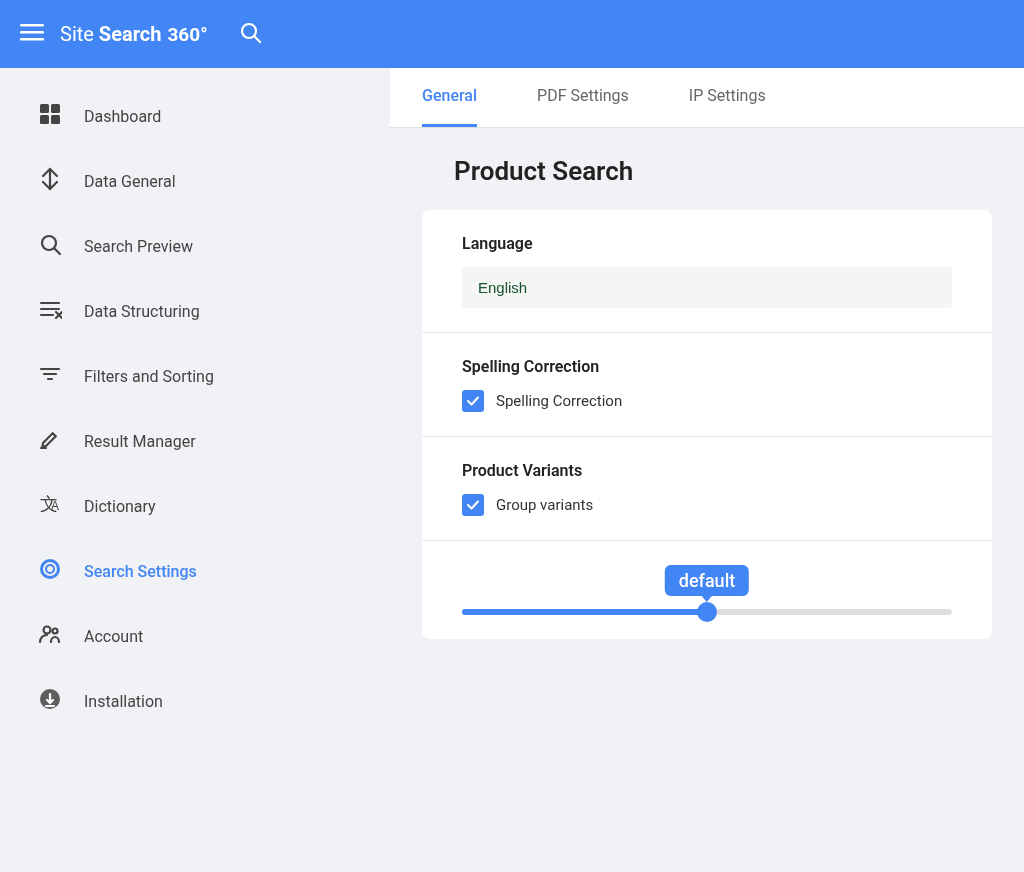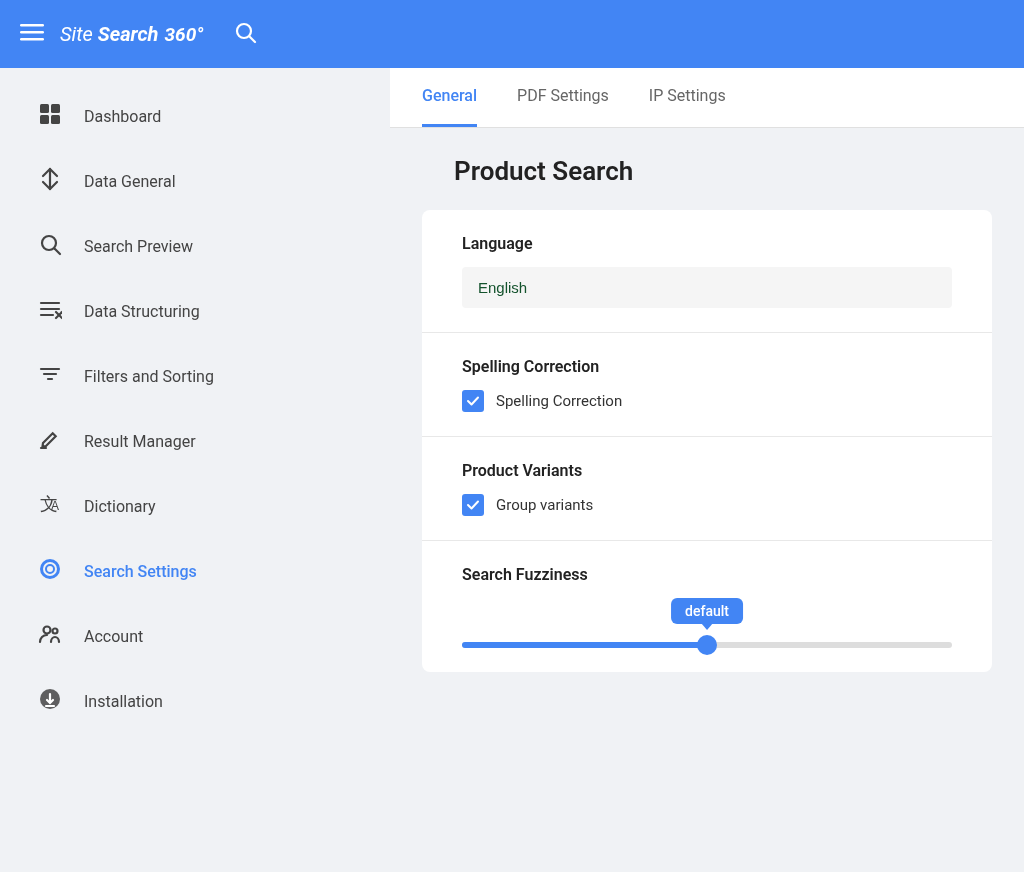--- a/index.html
+++ b/index.html
@@ -94,21 +94,21 @@
     }
 
     
     .tabs-bar {
       background: white;
       display: flex;
       align-items: center;
       padding: 0 32px;
       border-bottom: 1px solid #e0e0e0;
       height: 60px;
-      gap: 40px;
+      gap: 60px;
     }
     .tab-item {
       font-size: 16px;
       color: #666;
       cursor: pointer;
       height: 100%;
       display: flex;
       align-items: center;
       border-bottom: 3px solid transparent;
       padding-bottom: 2px;
@@ -196,21 +196,21 @@
     }
     .slider-tooltip {
       position: absolute;
       top: 0;
       left: 50%;
       transform: translateX(-50%);
       background: #4285f4;
       color: white;
       padding: 5px 14px;
       border-radius: 6px;
-      font-size: 14px;
+      font-size: 18px;
       font-weight: 500;
       white-space: nowrap;
     }
     .slider-tooltip::after {
       content: '';
       position: absolute;
       bottom: -6px;
       left: 50%;
       transform: translateX(-50%);
       border-left: 6px solid transparent;
@@ -254,22 +254,22 @@
 
 <div class="header">
   <div class="header-menu-icon">
     <svg width="24" height="24" viewBox="0 0 24 24" fill="white">
       <rect y="4" width="24" height="2.5" rx="1.2"></rect>
       <rect y="11" width="24" height="2.5" rx="1.2"></rect>
       <rect y="18" width="24" height="2.5" rx="1.2"></rect>
     </svg>
   </div>
   <div class="header-logo">
-    <span style="color:white; font-weight:400;font-style:italic;">Site <strong>Search</strong></span>
-    <span style="color:white; font-weight:700; font-size:19px;font-style:italic;">360°</span>
+    <span style="color:white; font-weight:400;">Site <strong>Search</strong></span>
+    <span style="color:white; font-weight:700; font-size:19px;">360°</span>
   </div>
   <div class="header-search-icon">
     <svg width="24" height="24" viewBox="0 0 24 24" fill="none" stroke="white" stroke-width="2.2" stroke-linecap="round">
       <circle cx="11" cy="11" r="7"></circle>
       <line x1="16.5" y1="16.5" x2="22" y2="22"></line>
     </svg>
   </div>
 </div>
 
 <div class="main-layout">
@@ -435,21 +435,20 @@
             <div class="checkbox-styled">
               <svg viewBox="0 0 14 14" fill="none">
                 <polyline points="2,7 5.5,10.5 12,3.5" stroke="white" stroke-width="2" stroke-linecap="round" stroke-linejoin="round"></polyline>
               </svg>
             </div>
             <span>Group variants</span>
           </div>
         </div>
 
         <div class="card-section">
-          <div class="section-label">Search Fuzziness</div>
           <div class="slider-container">
             <div class="slider-tooltip">default</div>
             <div class="slider-track">
               <div class="slider-fill"></div>
               <div class="slider-thumb"></div>
             </div>
             <input type="range" min="0" max="100" value="50" style="position: absolute; opacity: 0; width: 100%; bottom: 0px; cursor: pointer;">
           </div>
         </div>
 

